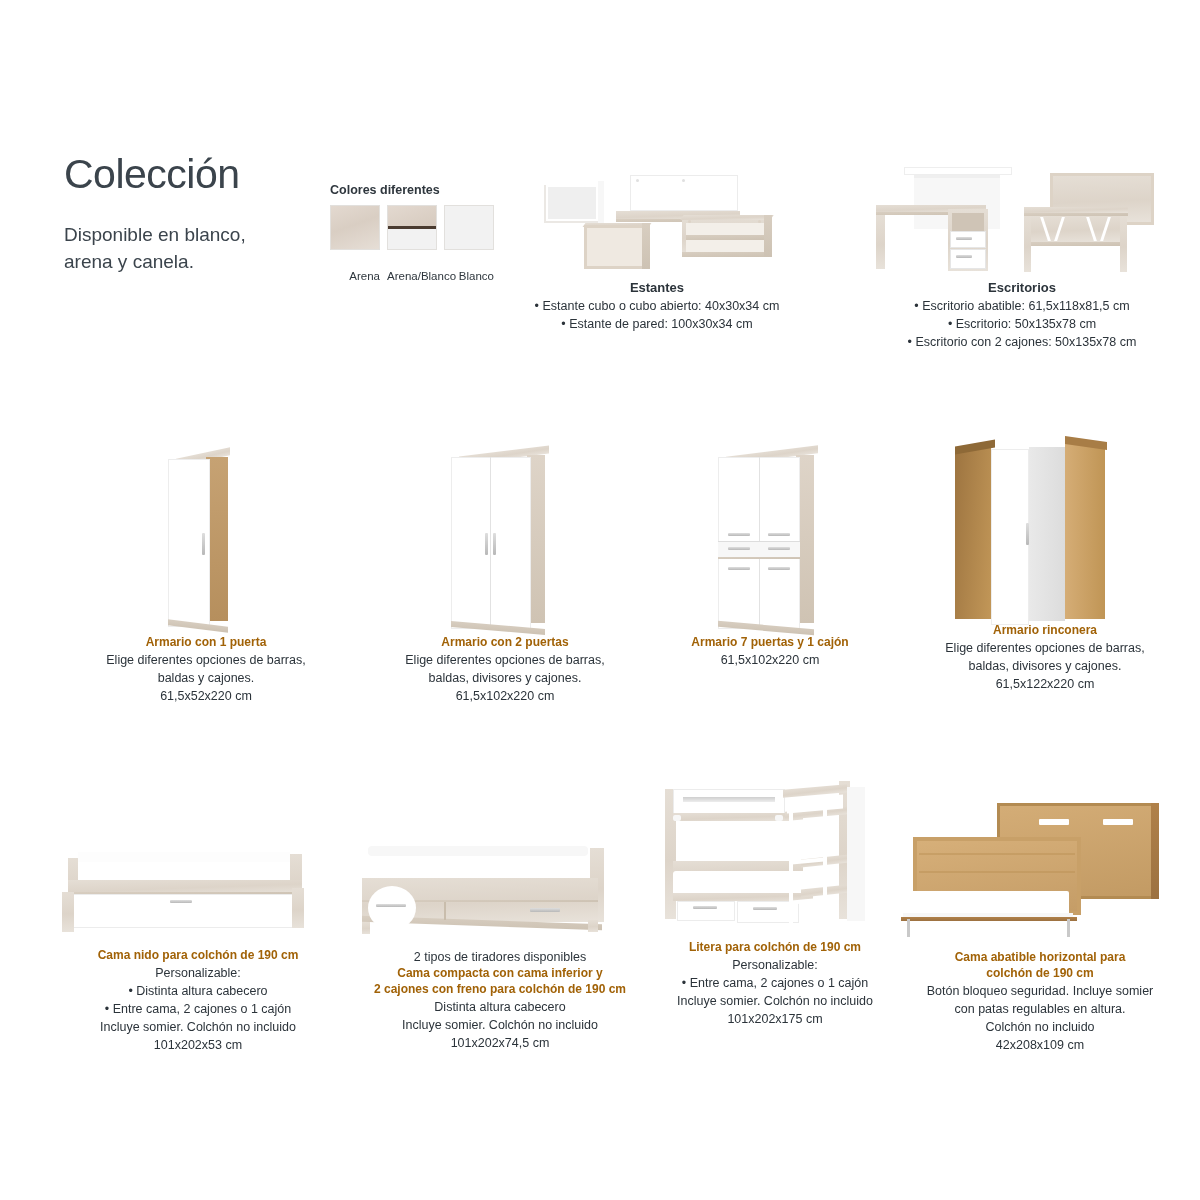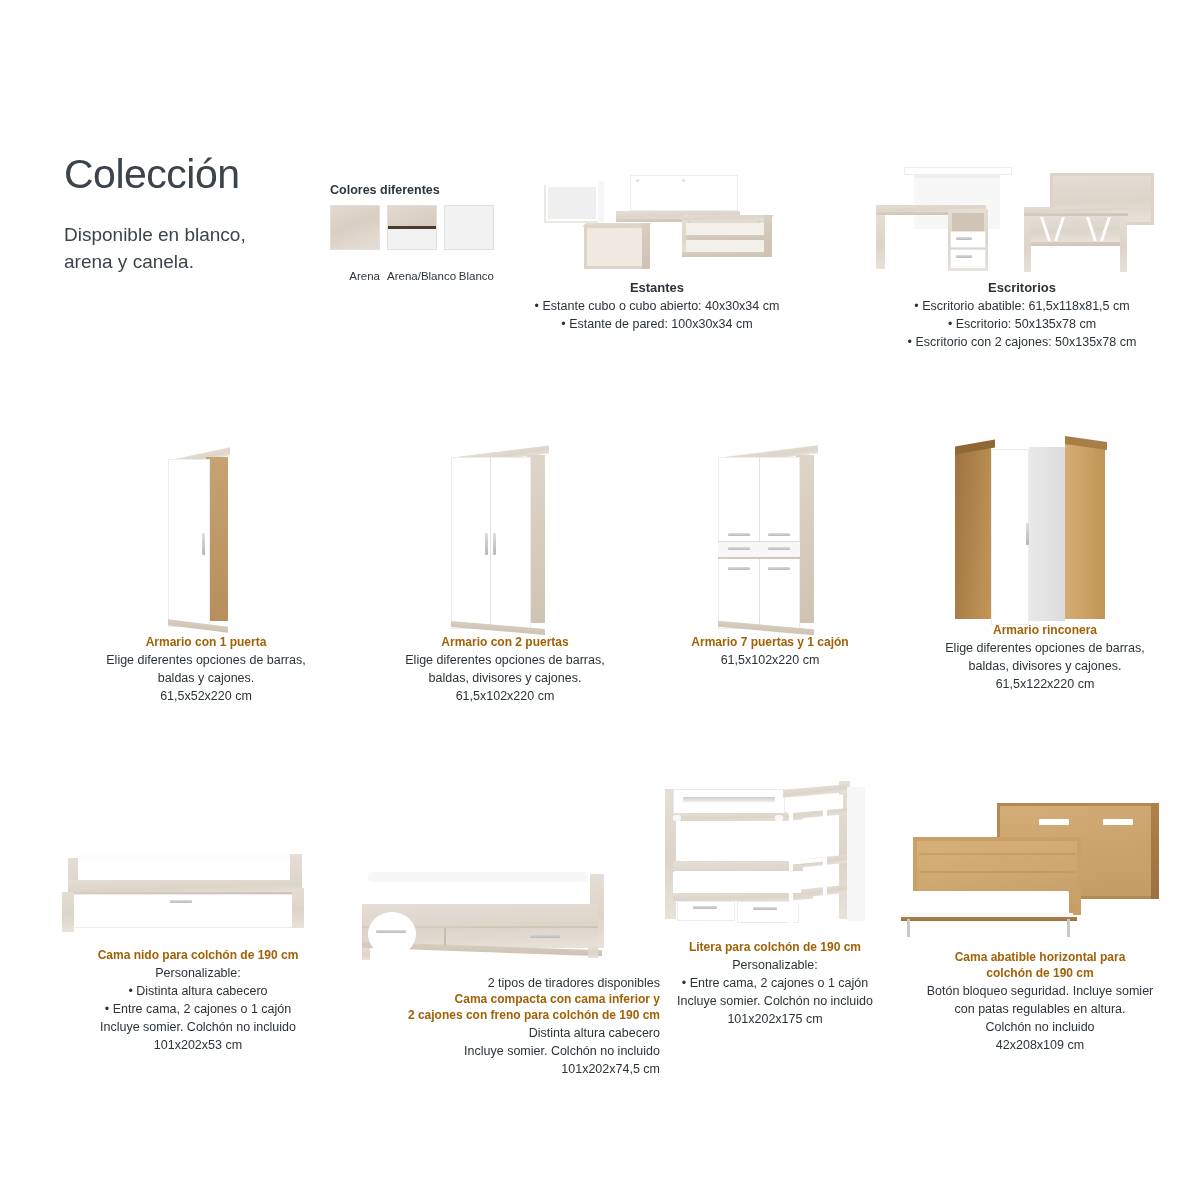--- a/index.html
+++ b/index.html
@@ -258,21 +258,21 @@
       <div class="handle" style="position:absolute;left:122px;top:70px;width:22px;height:3px;"></div>
     </div>
     <div class="prod-title">Cama nido para colchón de 190 cm</div>
     <div class="prod-desc">Personalizable:</div>
     <div class="prod-desc">• Distinta altura cabecero</div>
     <div class="prod-desc">• Entre cama, 2 cajones o 1 cajón</div>
     <div class="prod-desc">Incluye somier. Colchón no incluido</div>
     <div class="prod-desc">101x202x53 cm</div>
   </div>
 
-  <div class="prod" style="left:340px; top:864px; width:320px;text-align:right;">
+  <div class="prod" style="left:340px; top:838px; width:320px;">
     <div class="prod-img" style="width:320px;height:110px;">
       <div class="art wht" style="left:28px;top:14px;width:224px;height:30px;"></div>
       <div class="art wht2" style="left:28px;top:8px;width:220px;height:10px;border-radius:4px;"></div>
       <div class="art wood-a" style="left:250px;top:10px;width:14px;height:74px;"></div>
       <div class="art wood-a" style="left:22px;top:40px;width:236px;height:44px;"></div>
       <div class="art wood-a2" style="left:22px;top:62px;width:236px;height:2px;"></div>
       <div class="art wood-a2" style="left:22px;top:82px;width:240px;height:6px;transform:skewY(2deg);"></div>
       <div class="art wood-a" style="left:104px;top:64px;width:2px;height:18px;background:#c9bdac;"></div>
       <div class="art wht" style="left:28px;top:48px;width:48px;height:44px;border-radius:50%;"></div>
       <div class="handle" style="position:absolute;left:36px;top:66px;width:30px;height:3px;"></div>

